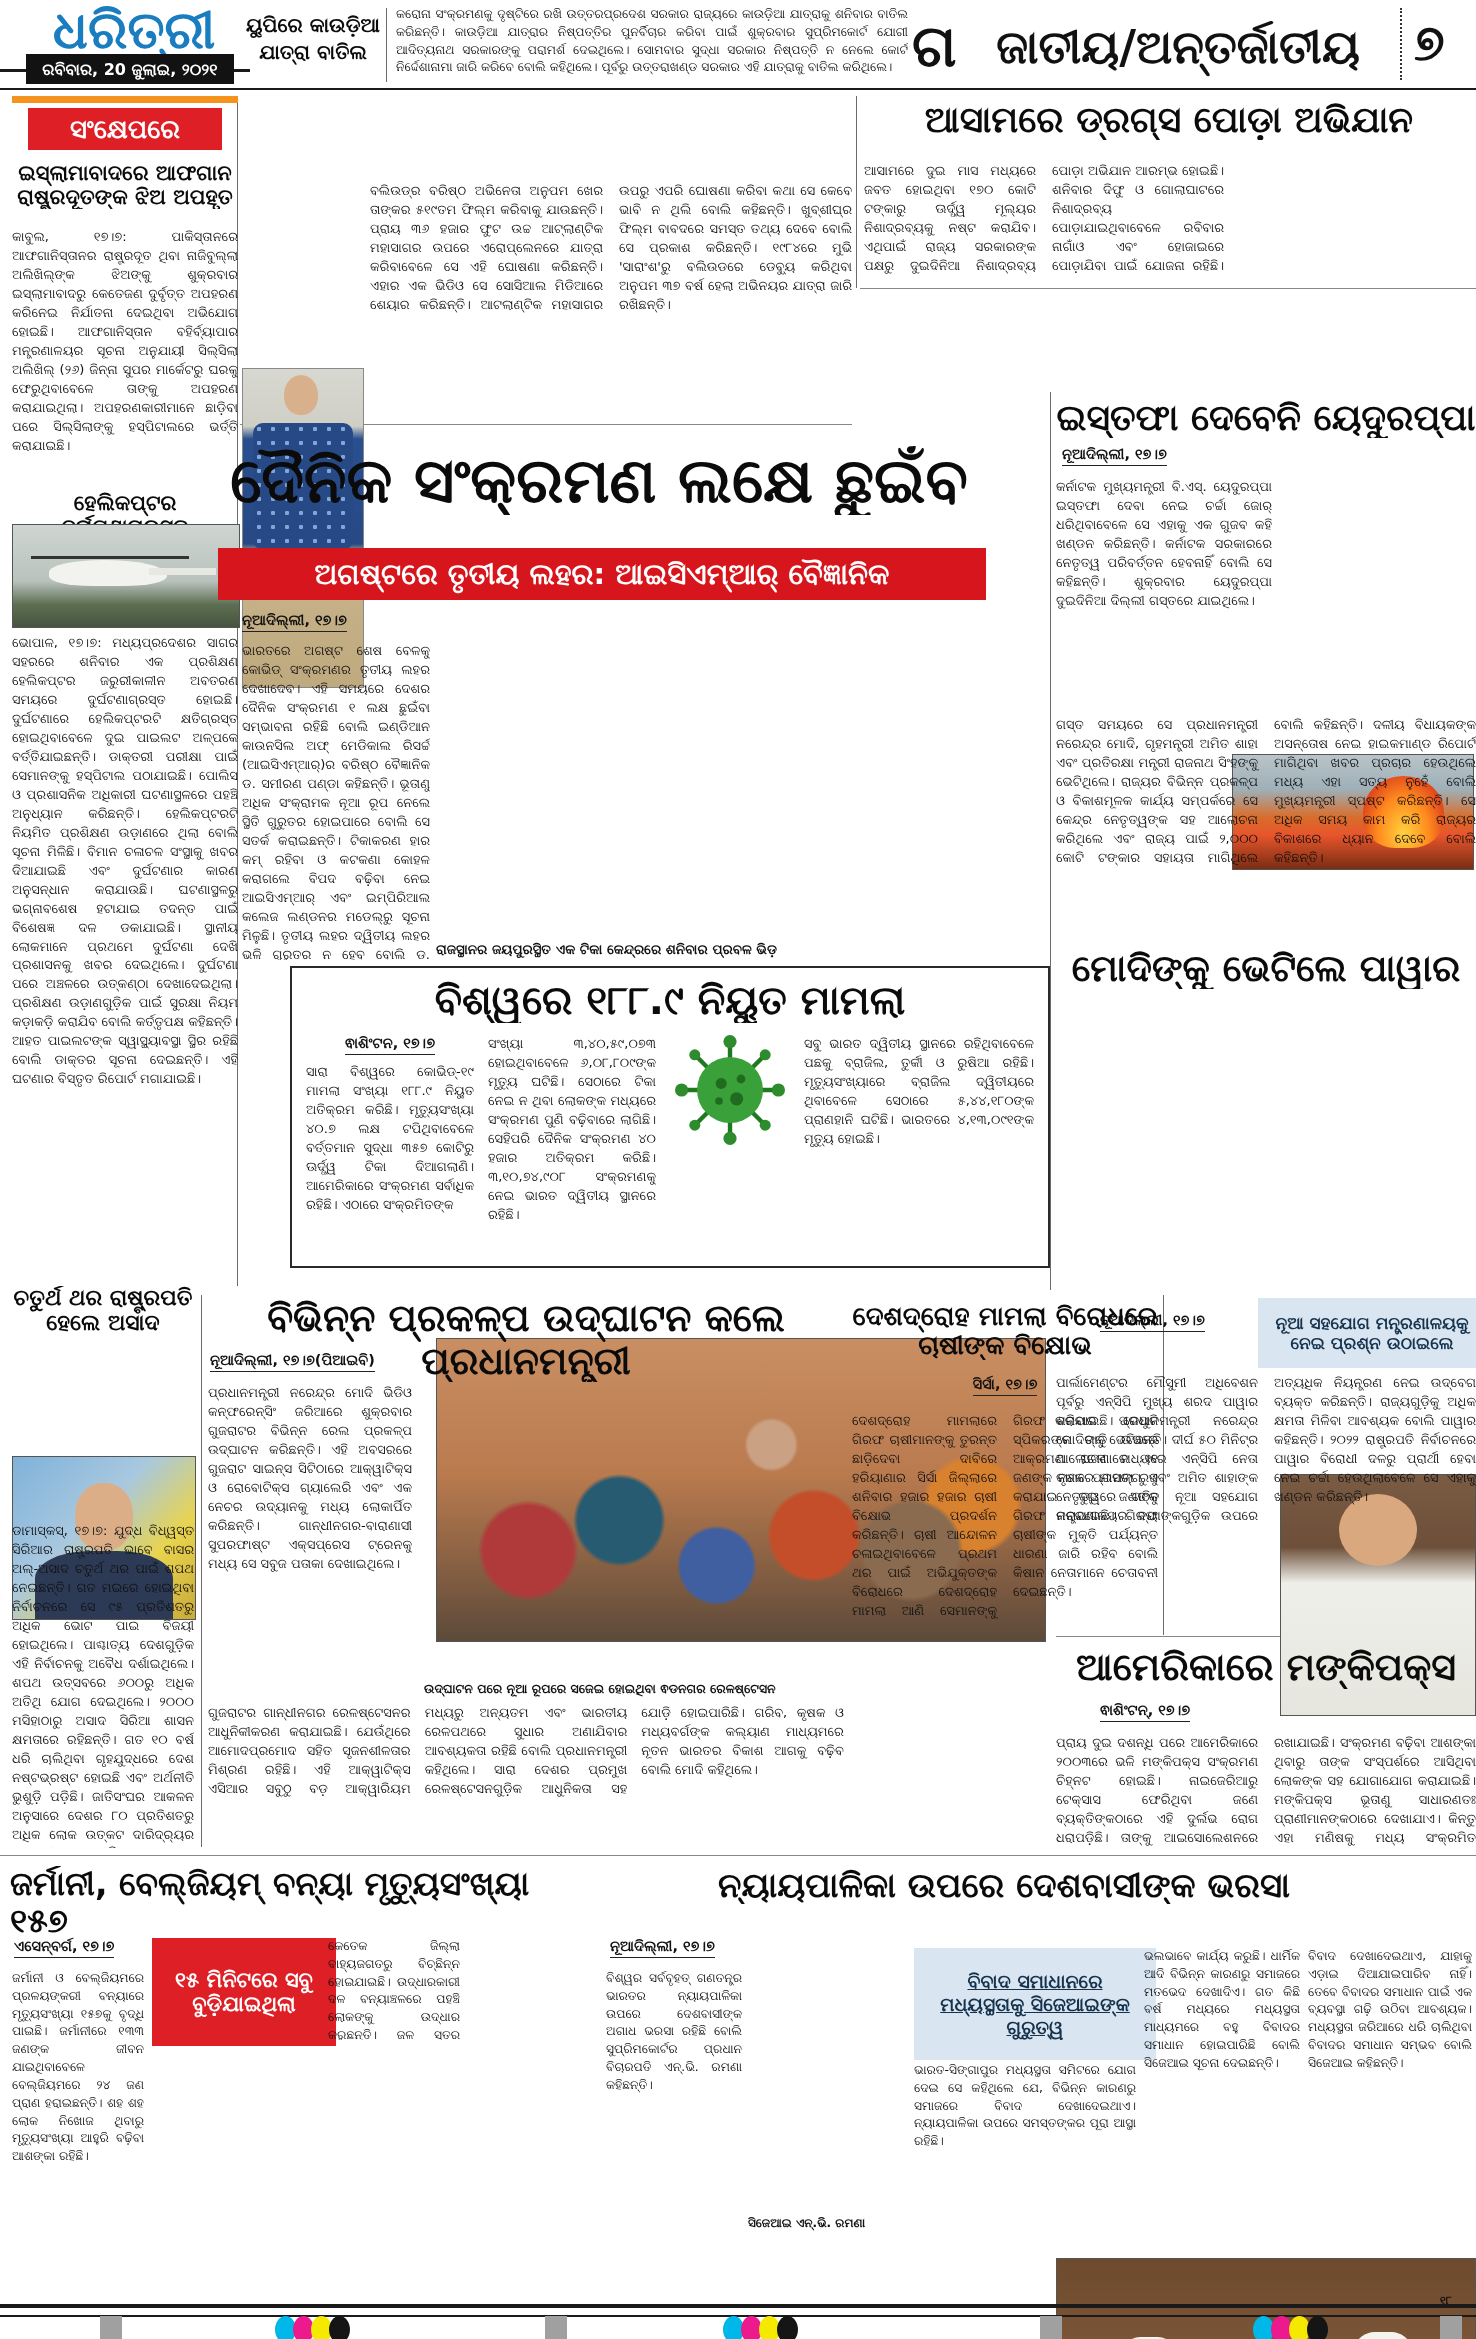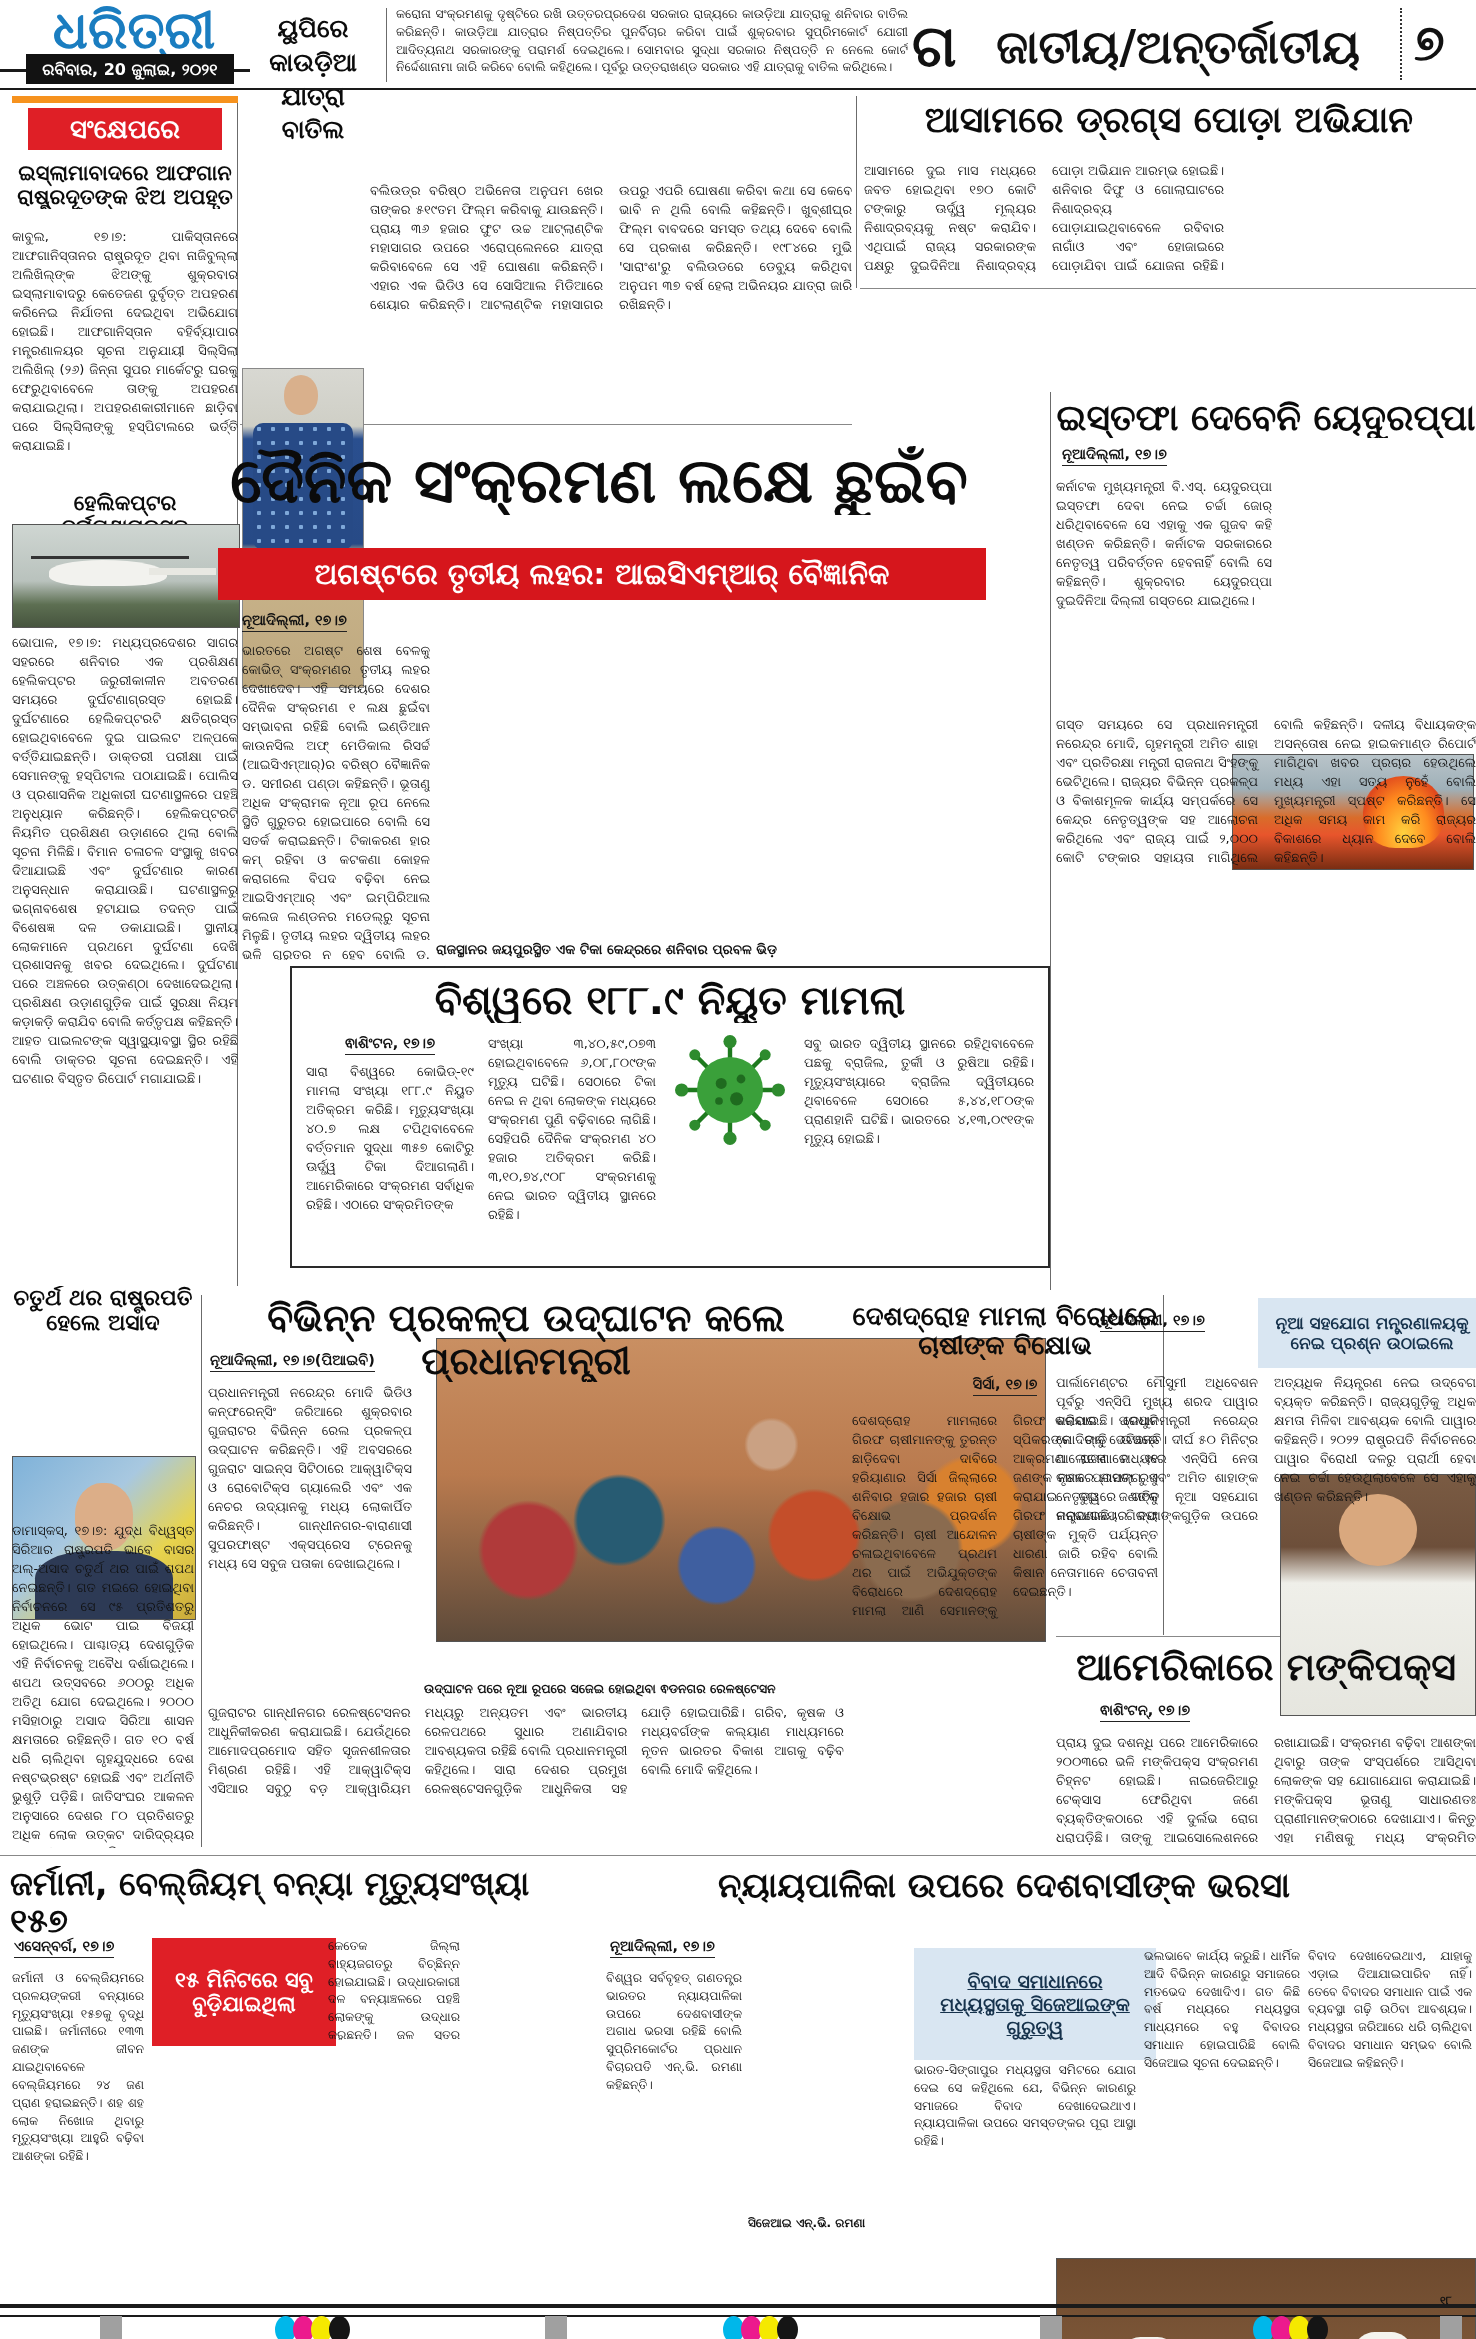--- a/index.html
+++ b/index.html
@@ -68,21 +68,21 @@
 
 <div class="page">
 
   <div class="abs rule-h" style="left:0;top:69px;width:250px;height:3px;"></div>
   <div class="abs" style="left:34px;top:4px;width:200px;text-align:center;">
     <div class="logo">ଧରିତ୍ରୀ</div>
     <div class="logo-sub">DHARITRI</div>
   </div>
   <div class="abs dateband" style="left:26px;top:54px;width:208px;height:30px;">ରବିବାର, 20 ଜୁଲାଇ, ୨୦୨୧</div>
 
-  <div class="abs headline" style="left:246px;top:12px;width:134px;font-size:25px;line-height:1.35;">ୟୁପିରେ କାଉଡ଼ିଆ ଯାତ୍ରା ବାତିଲ</div>
+  <div class="abs headline" style="left:246px;top:12px;width:134px;font-size:20px;line-height:1.35;">ୟୁପିରେ କାଉଡ଼ିଆ ଯାତ୍ରା ବାତିଲ</div>
   <div class="abs rule-v" style="left:386px;top:8px;height:74px;"></div>
   <div class="abs body12 just" style="left:396px;top:6px;width:512px;height:80px;">କରୋନା ସଂକ୍ରମଣକୁ ଦୃଷ୍ଟିରେ ରଖି ଉତ୍ତରପ୍ରଦେଶ ସରକାର ରାଜ୍ୟରେ କାଉଡ଼ିଆ ଯାତ୍ରାକୁ ଶନିବାର ବାତିଲ କରିଛନ୍ତି। କାଉଡ଼ିଆ ଯାତ୍ରାର ନିଷ୍ପତ୍ତିର ପୁନର୍ବିଚାର କରିବା ପାଇଁ ଶୁକ୍ରବାର ସୁପ୍ରିମକୋର୍ଟ ଯୋଗୀ ଆଦିତ୍ୟନାଥ ସରକାରଙ୍କୁ ପରାମର୍ଶ ଦେଇଥିଲେ। ସୋମବାର ସୁଦ୍ଧା ସରକାର ନିଷ୍ପତ୍ତି ନ ନେଲେ କୋର୍ଟ ନିର୍ଦ୍ଦେଶାନାମା ଜାରି କରିବେ ବୋଲି କହିଥିଲେ। ପୂର୍ବରୁ ଉତ୍ତରାଖଣ୍ଡ ସରକାର ଏହି ଯାତ୍ରାକୁ ବାତିଲ କରିଥିଲେ।</div>
   <div class="abs" style="left:912px;top:12px;font-size:58px;font-weight:bold;">ଗ</div>
   <div class="abs section-title" style="left:968px;top:24px;width:420px;text-align:center;">ଜାତୀୟ/ଅନ୍ତର୍ଜାତୀୟ</div>
   <div class="abs dotted-v" style="left:1400px;top:8px;height:72px;"></div>
   <div class="abs pageno" style="left:1414px;top:14px;">୭</div>
   <div class="abs rule-h" style="left:0;top:88px;width:1476px;height:2px;"></div>
 
   <div class="abs rule-v" style="left:237px;top:96px;height:1190px;"></div>
   <div class="abs rule-v" style="left:856px;top:96px;height:192px;"></div>
@@ -173,20 +173,21 @@
               <circle cx="60" cy="40" r="4"></circle>
             <circle cx="56" cy="58" r="6"></circle>
               <circle cx="40" cy="60" r="3.5"></circle>
           </g>
         </svg>
       </div>
       <div class="body13 just" style="flex:1;height:200px;">ସବୁ ଭାରତ ଦ୍ୱିତୀୟ ସ୍ଥାନରେ ରହିଥିବାବେଳେ ପଛକୁ ବ୍ରାଜିଲ, ତୁର୍କୀ ଓ ରୁଷିଆ ରହିଛି। ମୃତ୍ୟୁସଂଖ୍ୟାରେ ବ୍ରାଜିଲ ଦ୍ୱିତୀୟରେ ଥିବାବେଳେ ସେଠାରେ ୫,୪୪,୧୮୦ଙ୍କ ପ୍ରାଣହାନି ଘଟିଛି। ଭାରତରେ ୪,୧୩,୦୯୧ଙ୍କ ମୃତ୍ୟୁ ହୋଇଛି।</div>
     </div>
   </div>
 
+  <div class="abs headline" style="left:1056px;top:948px;width:420px;font-size:37px;">ମୋଦିଙ୍କୁ ଭେଟିଲେ ପାୱାର</div>
   <div class="abs photo ph-meet" style="left:1056px;top:1008px;width:418px;height:280px;">
 
     <i class="man1"></i>
     <i class="man2"></i>
 
   </div>
   <div class="abs dateline" style="left:1100px;top:1312px;"><span>ନୂଆଦିଲ୍ଲୀ, ୧୭।୭</span></div>
   <div class="abs bluebox" style="left:1258px;top:1298px;width:216px;height:66px;font-size:17px;padding:2px 6px;">ନୂଆ ସହଯୋଗ ମନ୍ତ୍ରଣାଳୟକୁ ନେଇ ପ୍ରଶ୍ନ ଉଠାଇଲେ</div>
   <div class="abs body13 just cols2" style="left:1056px;top:1374px;width:420px;height:258px;">ପାର୍ଲାମେଣ୍ଟର ମୌସୁମୀ ଅଧିବେଶନ ପୂର୍ବରୁ ଏନ୍‌ସିପି ମୁଖ୍ୟ ଶରଦ ପାୱାର ଶନିବାର ପ୍ରଧାନମନ୍ତ୍ରୀ ନରେନ୍ଦ୍ର ମୋଦିଙ୍କୁ ଭେଟିଛନ୍ତି। ଦୀର୍ଘ ୫୦ ମିନିଟ୍‌ର ଆଲୋଚନା ମଧ୍ୟରେ ଏନ୍‌ସିପି ନେତା କୃଷକ ପ୍ରସଙ୍ଗ ଏବଂ ଅମିତ ଶାହାଙ୍କ ନେତୃତ୍ୱରେ ଗଠିତ ନୂଆ ସହଯୋଗ ମନ୍ତ୍ରଣାଳୟର ବ୍ୟାଙ୍କଗୁଡ଼ିକ ଉପରେ ଅତ୍ୟଧିକ ନିୟନ୍ତ୍ରଣ ନେଇ ଉଦ୍‌ବେଗ ବ୍ୟକ୍ତ କରିଛନ୍ତି। ରାଜ୍ୟଗୁଡ଼ିକୁ ଅଧିକ କ୍ଷମତା ମିଳିବା ଆବଶ୍ୟକ ବୋଲି ପାୱାର କହିଛନ୍ତି। ୨୦୨୨ ରାଷ୍ଟ୍ରପତି ନିର୍ବାଚନରେ ପାୱାର ବିରୋଧୀ ଦଳରୁ ପ୍ରାର୍ଥୀ ହେବା ନେଇ ଚର୍ଚ୍ଚା ହେଉଥିଲାବେଳେ ସେ ଏହାକୁ ଖଣ୍ଡନ କରିଛନ୍ତି।</div>
 

